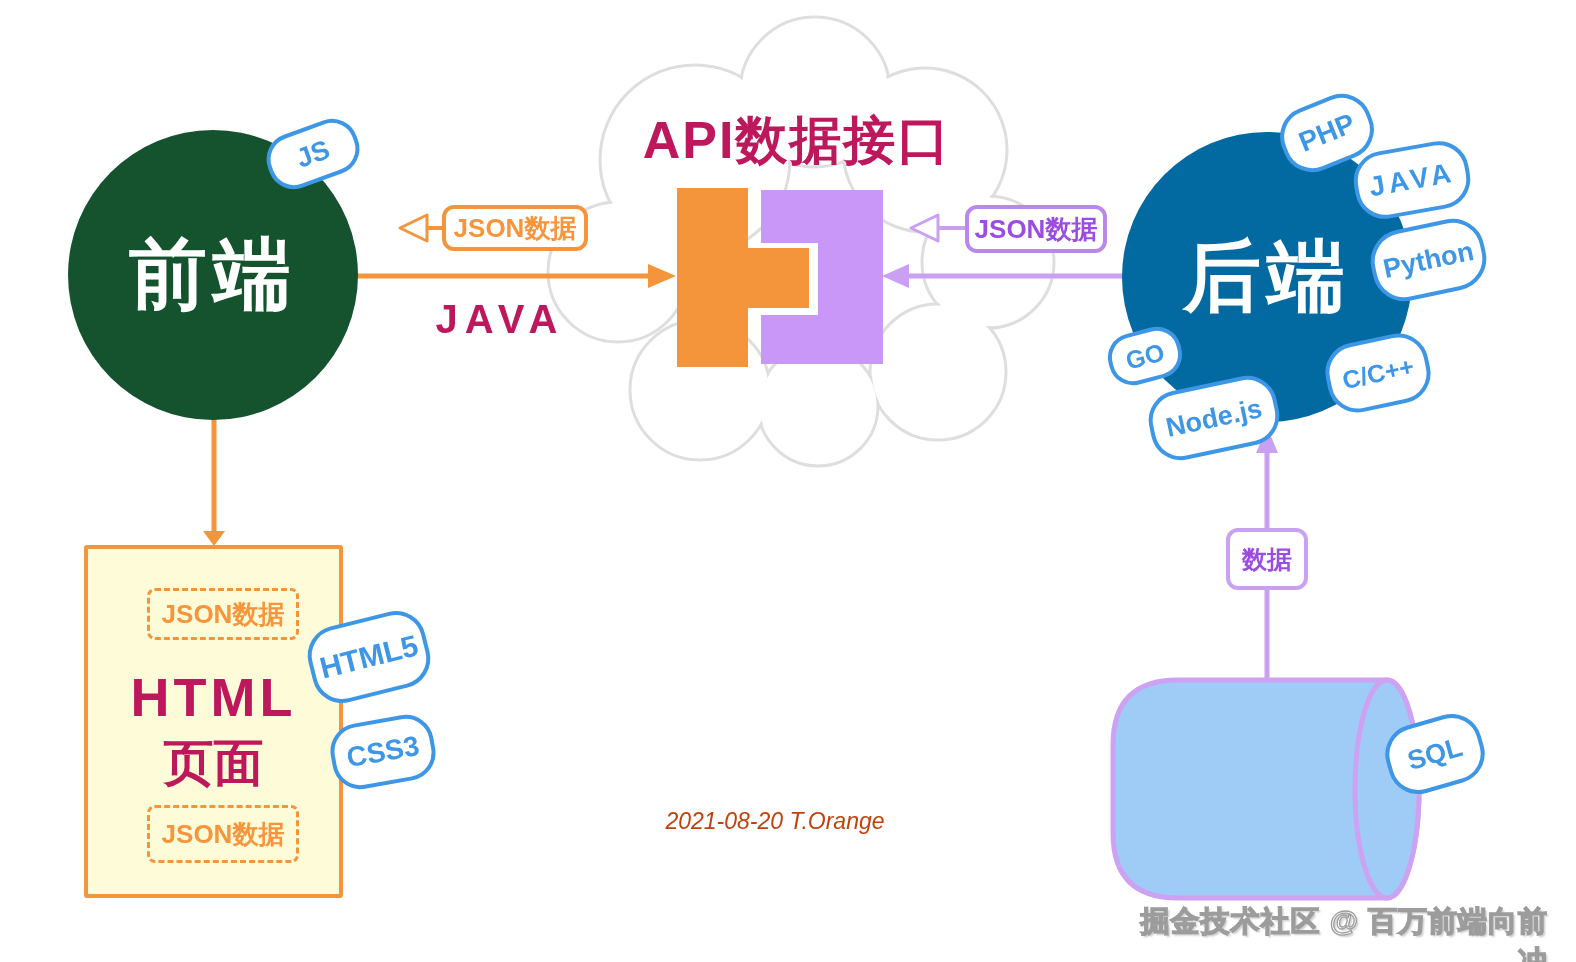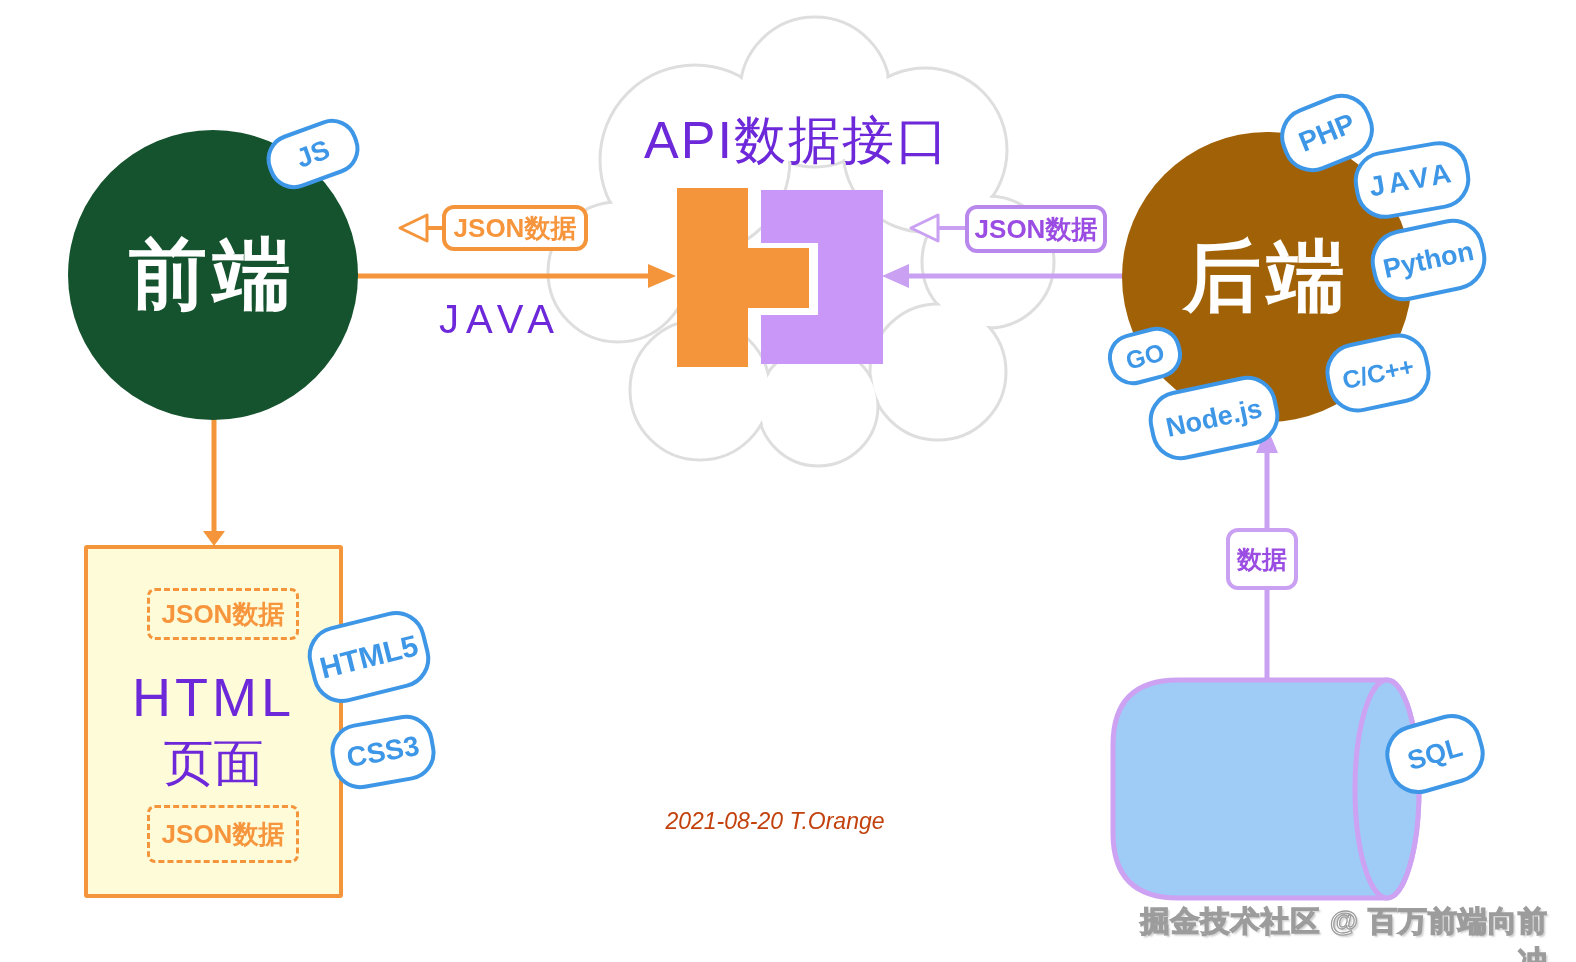--- a/index.html
+++ b/index.html
@@ -14,21 +14,21 @@
   }
   svg.layer { position:absolute; left:0; top:0; width:1576px; height:962px; }
 
   .circle {
     position:absolute;
     border-radius:50%;
     display:flex; align-items:center; justify-content:center;
     color:#fff; font-weight:bold; font-size:78px; letter-spacing:6px;
   }
   .circle-frontend { left:68px; top:130px; width:290px; height:290px; background:#14532d; }
-  .circle-backend  { left:1122px; top:132px; width:290px; height:290px; background:#a16207; }
+  .circle-backend  { left:1122px; top:132px; width:290px; height:290px; background:#0369a1; }
 
   .badge {
     position:absolute;
     background:#fff;
     border:4px solid #3E97E6;
     color:#3E97E6;
     font-weight:bold;
     display:flex; align-items:center; justify-content:center;
   }
 
@@ -45,21 +45,21 @@
     position:absolute;
     border:3px dashed #F5953B;
     border-radius:8px;
     color:#F6953B; font-weight:bold;
     display:flex; align-items:center; justify-content:center;
     font-size:26px;
   }
 
   .icon-part { position:absolute; }
 
-  .big-title { position:absolute; color:#6d28d9; font-weight:normal; text-align:center; }
+  .big-title { position:absolute; color:#be185d; font-weight:bold; text-align:center; }
 
   .yellow-box {
     position:absolute;
     left:84px; top:545px; width:259px; height:353px;
     background:#FEFBD8;
     border:4px solid #F5953B;
     border-radius:3px;
   }
 
   .date-mark {
@@ -158,21 +158,21 @@
 
   <div class="label-box orange" style="left:442px; top:205px; width:146px; height:46px; font-size:26px;">
     <span>JSON数据</span>
   </div>
   <div class="big-title" style="left:425px; top:297px; width:150px; font-size:40px; letter-spacing:7px;">JAVA</div>
 
   <div class="label-box purple" style="left:965px; top:205px; width:142px; height:48px; font-size:26px;">
     <span>JSON数据</span>
   </div>
 
-  <div class="label-box purple" style="left:1226px; top:528px; width:72px; height:62px; font-size:25px; border-color:#C9A0F2;">
+  <div class="label-box purple" style="left:1226px; top:528px; width:82px; height:62px; font-size:25px; border-color:#C9A0F2;">
     <span>数据</span>
   </div>
 
   <div class="circle circle-backend">
     <span>后端</span>
   </div>
   <div class="badge" style="left:1280px; top:100px; width:94px; height:66px; border-radius:30px; transform:rotate(-22deg); font-size:28px;">
     <span>PHP</span>
   </div>
   <div class="badge" style="left:1354px; top:146px; width:116px; height:68px; border-radius:30px; transform:rotate(-10deg); font-size:28px; letter-spacing:4px;">

